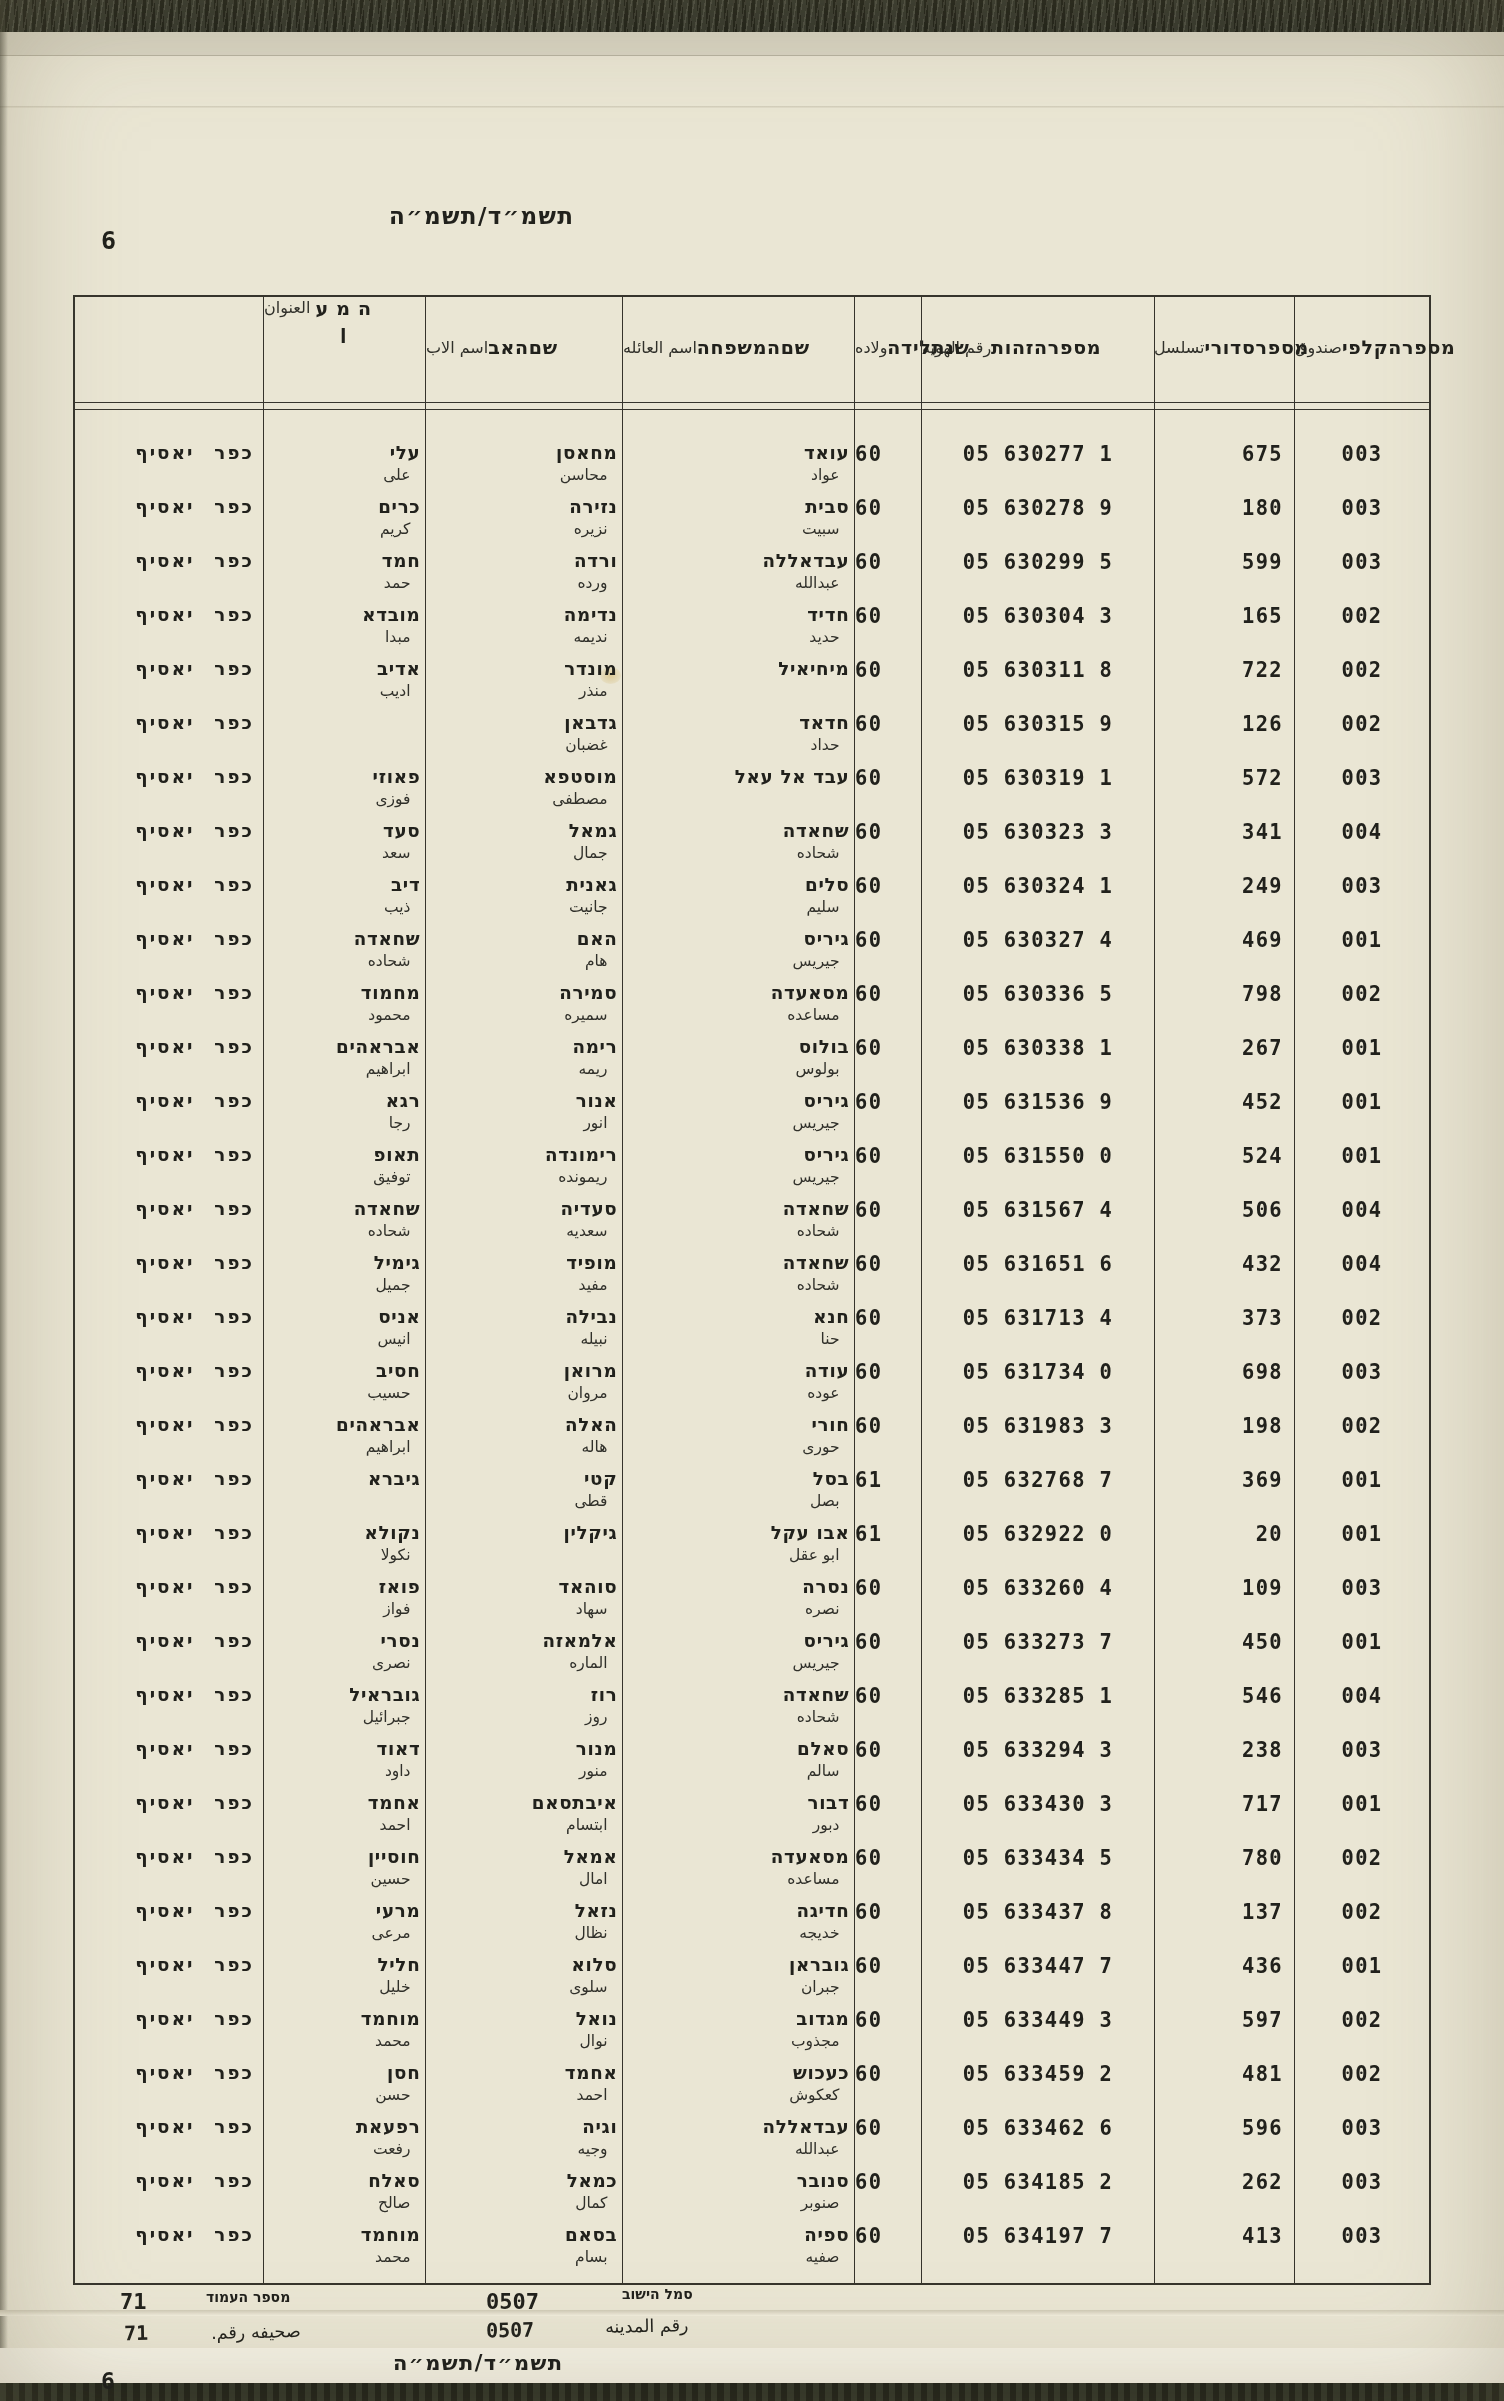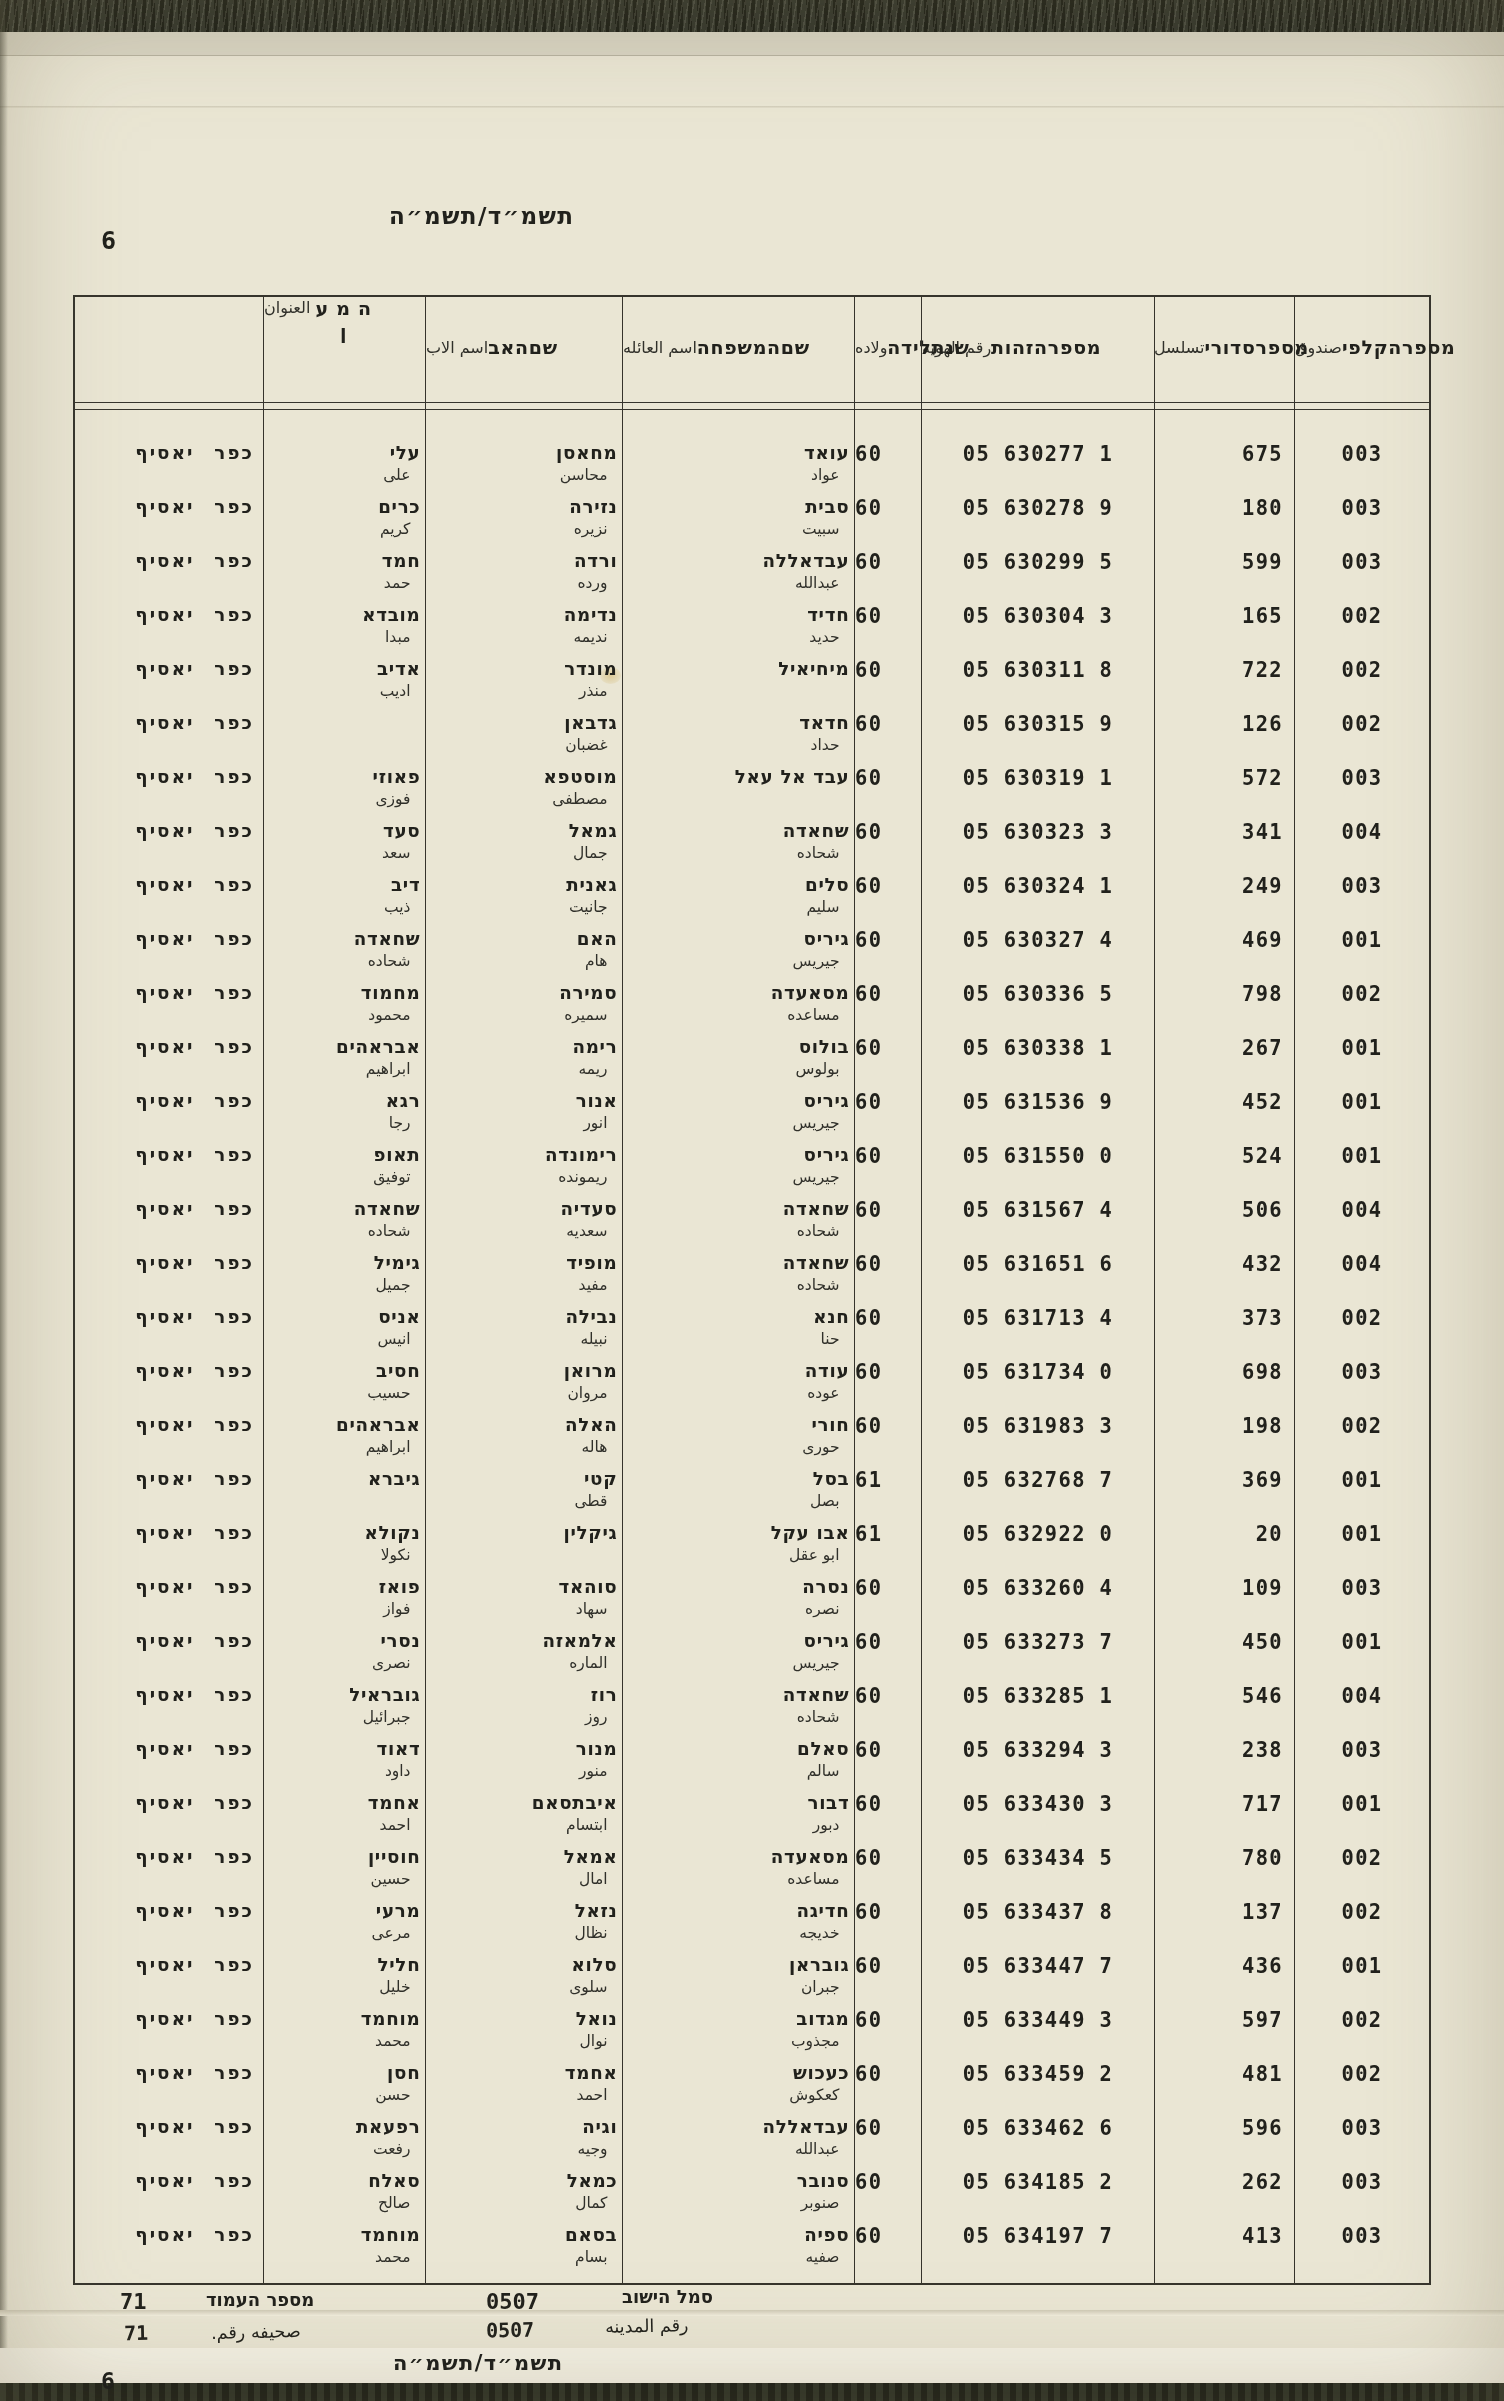--- a/index.html
+++ b/index.html
@@ -56,21 +56,21 @@
   .num{direction:ltr;font-family:"DejaVu Sans Mono",monospace;font-weight:bold;
     font-size:20.4px;line-height:28px;letter-spacing:1.4px;white-space:nowrap;}
   .c-ballot{text-align:center;}
   .c-serial{text-align:right;padding-right:12px;box-sizing:border-box;}
   .c-id{text-align:center;}
   .c-birth{text-align:left;}
   .c-address .he{letter-spacing:2.1px;word-spacing:11.3px;padding-inline-start:10px;}
 
   
   .fitem{position:absolute;white-space:nowrap;}
-  .f-he-label{font-size:18px;font-weight:bold;direction:rtl;}
+  .f-he-label{font-size:14px;font-weight:bold;direction:rtl;}
   .f-he-num{font-family:"DejaVu Sans Mono",monospace;font-weight:bold;font-size:22px;}
   .f-ar{font-size:17.6px;direction:rtl;transform:rotate(-1.2deg);}
   .f-ar-num{font-family:"DejaVu Sans Mono",monospace;font-weight:bold;font-size:20px;
     transform:rotate(-1.2deg);}
   .title-bottom{position:absolute;top:2351px;left:393px;font-size:21px;font-weight:bold;
     letter-spacing:1.4px;direction:rtl;z-index:5;}
   .pagenum-bottom{position:absolute;top:2368px;left:101px;font-size:23px;font-weight:bold;
     font-family:"DejaVu Sans Mono",monospace;z-index:5;}
 </style>
 </head>

